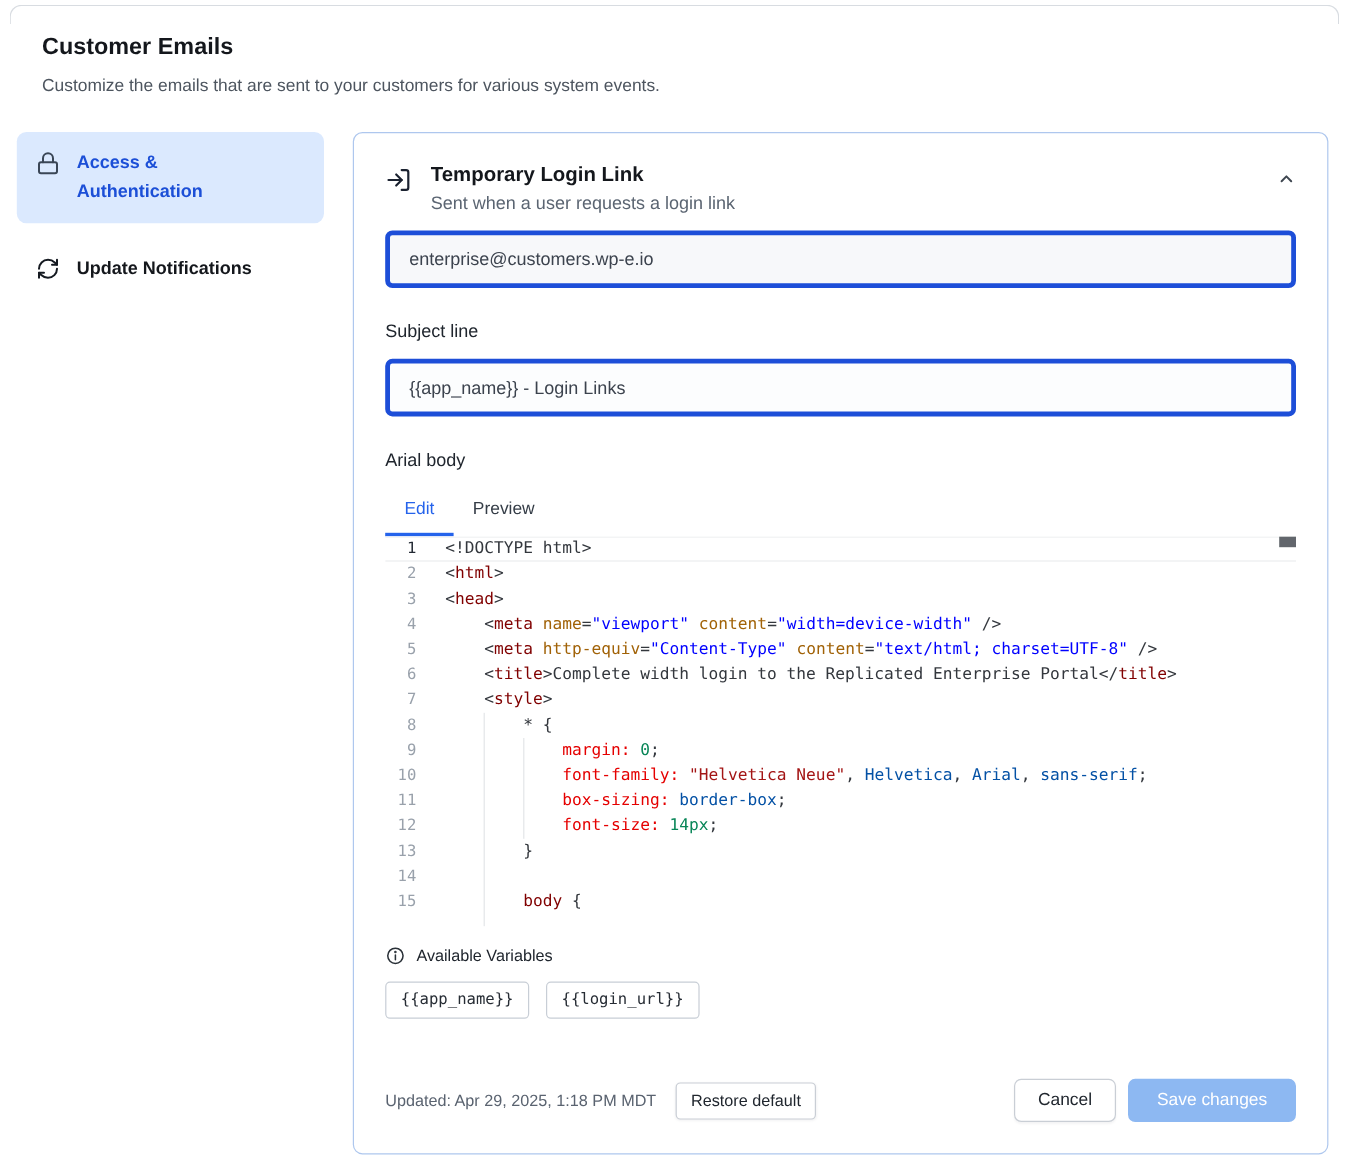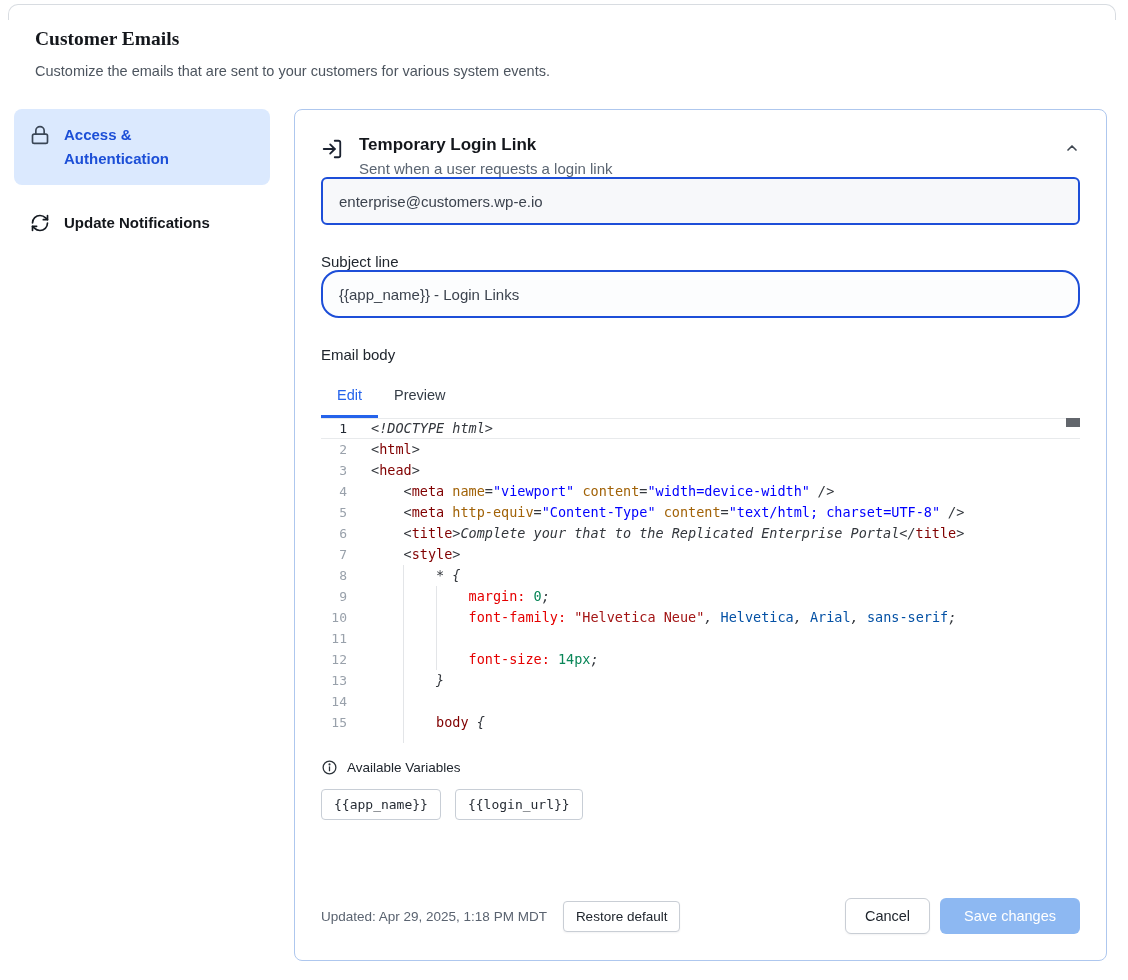--- a/index.html
+++ b/index.html
@@ -8,21 +8,21 @@
     width:1128px; height:980px; overflow:hidden; position:relative;
     background:#ffffff; color:#1c2127;
     font-family:"Liberation Sans", sans-serif;
     -webkit-font-smoothing:antialiased;
   }
   .top-rule {
     position:absolute; top:4px; left:8px; right:12px; height:16px;
     border:1px solid #d8dce1; border-bottom:none; border-radius:10px 10px 0 0;
   }
   .page-header { margin:28px 21px 0 35px; }
-  h1 { font-size:19.5px; font-weight:700; margin:0; color:#14171c;font-family:Liberation Serif, serif; }
+  h1 { font-size:19.5px; font-weight:700; margin:0; color:#14171c; }
   .page-sub { margin-top:13px; font-size:14.5px; color:#4d555f; }
 
   .layout { display:flex; gap:24px; margin:30px 21px 0 14px; align-items:flex-start; }
 
   
   .sidebar { width:256px; flex:none; }
   .side-item { display:flex; gap:14px; padding:14px 16px; border-radius:8px;
     font-size:15px; font-weight:600; line-height:24px; color:#14171c;
     cursor:pointer; align-items:flex-start; }
   .side-item + .side-item { margin-top:12px; }
@@ -33,40 +33,40 @@
   
   .panel { flex:1; min-width:0; border:1px solid #aec7ee; border-radius:8px;
     padding:24px 26px 26px; height:852px; display:flex; flex-direction:column; background:#fff; }
   .panel-head { display:flex; gap:16px; align-items:flex-start; }
   .ph-icon { flex:none; margin-top:4px; display:flex; }
   .ph-title { font-size:17px; font-weight:700; color:#14171c; line-height:22px; }
   .ph-sub { font-size:15px; color:#5b6572; margin-top:4px; }
   .chev { margin-left:auto; margin-top:6px; cursor:pointer; display:flex; }
 
   .f-label { font-size:15px; color:#20262e; margin-top:28px; }
-  .inp { width:100%; height:48px; border:2px solid #1d4ed8;
+  .inp { margin-top:14px; width:100%; height:48px; border:4px solid #1d4ed8;
     border-radius:6px; background:#f7f8fa; padding:11px 16px;
     font-family:"Liberation Sans", sans-serif; font-size:15px; color:#3c434e; outline:none; }
-  .inp.subject { background:#fcfdfe;border-radius:18px; }
+  .inp.subject { background:#fcfdfe; }
 
   .tabs { display:flex; margin-top:14px; }
   .tab { padding:10px 16px 12px; font-size:14.5px; color:#353d47; cursor:pointer;
     border-bottom:3px solid transparent; font-weight:500; }
   .tab.active { color:#2563eb; border-bottom-color:#2563eb; }
 
   
   .editor { position:relative; height:325px; overflow:hidden; background:#fff; }
   .cl { display:flex; height:21px; line-height:21px; }
   .ln { flex:none; width:26px; text-align:right;
     font-family:"DejaVu Sans Mono","Liberation Mono",monospace; font-size:13px; color:#99a1ab; }
   .code { margin-left:24px; white-space:pre;
     font-family:"DejaVu Sans Mono","Liberation Mono",monospace; font-size:13.5px; color:#33373d; }
   .cl.active { box-shadow: inset 0 1px 0 #e8eaec, inset 0 -1px 0 #e8eaec; }
   .cl.active .ln { color:#222933; }
-  .tk-pln  { color:#33373d;font-style:italic; }
+  .tk-pln  { color:#33373d; }
   .tk-tag  { color:#800000; }
   .tk-attr { color:#a16207; }
   .tk-str  { color:#0000ff; }
   .tk-prop { color:#e50000; }
   .tk-cstr { color:#a31515; }
   .tk-kw   { color:#0451a5; }
   .tk-num  { color:#098658; }
   .tk-sel  { color:#800000; }
   .ig { position:absolute; width:1px; background:#e3e5e8; }
   #ig1 { left:82px; top:147px; height:178px; }
@@ -147,21 +147,21 @@
             <polyline points="6 15 12 9 18 15"></polyline>
           </svg>
       </span>
     </div>
 
     <input class="inp" type="text" value="enterprise@customers.wp-e.io" style="">
 
     <div class="f-label">Subject line</div>
     <input class="inp subject" type="text" value="{{app_name}} - Login Links" style="">
 
-    <div class="f-label">Email body</div>
+    <div class="f-label">Arial body</div>
 
     <div class="tabs">
       <div class="tab active">Edit</div>
       <div class="tab">Preview</div>
     </div>
 
     <div class="editor">
       <div class="ig" id="ig1"></div>
       <div class="ig" id="ig2"></div>
       <div>
@@ -180,40 +180,41 @@
           <div class="cl">
             <span class="ln">4</span>
             <span class="code"><span class="tk-pln">    &lt;</span><span class="tk-tag">meta</span><span class="tk-pln"> </span><span class="tk-attr">name</span><span class="tk-pln">=</span><span class="tk-str">"viewport"</span><span class="tk-pln"> </span><span class="tk-attr">content</span><span class="tk-pln">=</span><span class="tk-str">"width=device-width"</span><span class="tk-pln"> /&gt;</span></span>
           </div>
           <div class="cl">
             <span class="ln">5</span>
             <span class="code"><span class="tk-pln">    &lt;</span><span class="tk-tag">meta</span><span class="tk-pln"> </span><span class="tk-attr">http-equiv</span><span class="tk-pln">=</span><span class="tk-str">"Content-Type"</span><span class="tk-pln"> </span><span class="tk-attr">content</span><span class="tk-pln">=</span><span class="tk-str">"text/html; charset=UTF-8"</span><span class="tk-pln"> /&gt;</span></span>
           </div>
           <div class="cl">
             <span class="ln">6</span>
-            <span class="code"><span class="tk-pln">    &lt;</span><span class="tk-tag">title</span><span class="tk-pln">&gt;</span><span class="tk-pln">Complete your that to the Replicated Enterprise Portal</span><span class="tk-pln">&lt;/</span><span class="tk-tag">title</span><span class="tk-pln">&gt;</span></span>
+            <span class="code"><span class="tk-pln">    &lt;</span><span class="tk-tag">title</span><span class="tk-pln">&gt;</span><span class="tk-pln">Complete width login to the Replicated Enterprise Portal</span><span class="tk-pln">&lt;/</span><span class="tk-tag">title</span><span class="tk-pln">&gt;</span></span>
           </div>
           <div class="cl">
             <span class="ln">7</span>
             <span class="code"><span class="tk-pln">    &lt;</span><span class="tk-tag">style</span><span class="tk-pln">&gt;</span></span>
           </div>
           <div class="cl">
             <span class="ln">8</span>
             <span class="code"><span class="tk-pln">        * {</span></span>
           </div>
           <div class="cl">
             <span class="ln">9</span>
             <span class="code"><span class="tk-pln">            </span><span class="tk-prop">margin:</span><span class="tk-pln"> </span><span class="tk-num">0</span><span class="tk-pln">;</span></span>
           </div>
           <div class="cl">
             <span class="ln">10</span>
             <span class="code"><span class="tk-pln">            </span><span class="tk-prop">font-family:</span><span class="tk-pln"> </span><span class="tk-cstr">"Helvetica Neue"</span><span class="tk-pln">, </span><span class="tk-kw">Helvetica</span><span class="tk-pln">, </span><span class="tk-kw">Arial</span><span class="tk-pln">, </span><span class="tk-kw">sans-serif</span><span class="tk-pln">;</span></span>
           </div>
           <div class="cl">
             <span class="ln">11</span>
+            <span class="code"><span class="tk-pln">            </span><span class="tk-prop">box-sizing:</span><span class="tk-pln"> </span><span class="tk-kw">border-box</span><span class="tk-pln">;</span></span>
           </div>
           <div class="cl">
             <span class="ln">12</span>
             <span class="code"><span class="tk-pln">            </span><span class="tk-prop">font-size:</span><span class="tk-pln"> </span><span class="tk-num">14px</span><span class="tk-pln">;</span></span>
           </div>
           <div class="cl">
             <span class="ln">13</span>
             <span class="code"><span class="tk-pln">        }</span></span>
           </div>
           <div class="cl">

